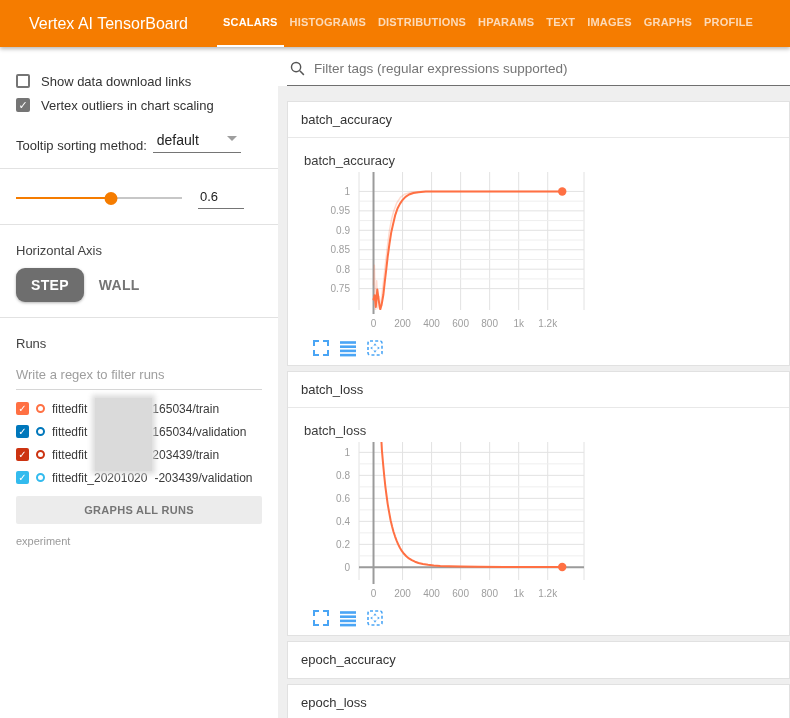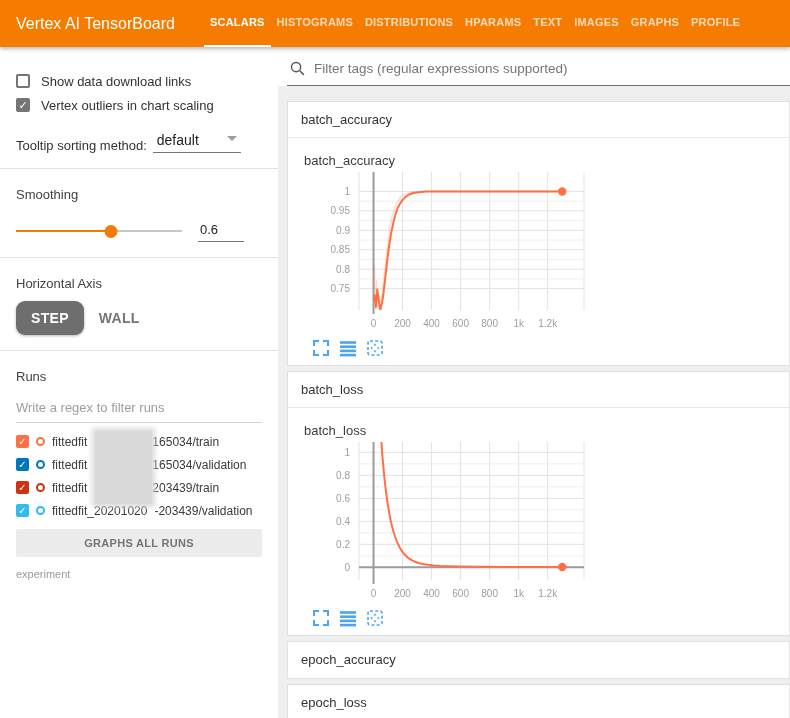--- a/index.html
+++ b/index.html
@@ -1,21 +1,21 @@
 <!DOCTYPE html>
 <html><head>
 <meta charset="utf-8">
 <style>
   * { box-sizing: border-box; margin: 0; padding: 0; }
   html,body { width:790px; height:718px; overflow:hidden; background:#fff;
     font-family:"Liberation Sans", sans-serif; }
 
   
   .header { height:47px; background:#f57c00; display:flex; align-items:flex-end;
-    position:relative; z-index:10; box-shadow:0 2px 4px rgba(0,0,0,.28); }
+    position:relative; z-index:10; box-shadow:0 2px 4px rgba(0,0,0,.28);padding-left:13px; }
   .header-title { color:#fff; font-size:16px; font-weight:500; line-height:47px;
     padding-left:16px; width:204px; flex:none; white-space:nowrap; }
   .tabs { display:flex; align-items:stretch; }
   .tab { color:rgba(255,255,255,.72); font-size:11px; font-weight:700; letter-spacing:.2px;
     line-height:45px; padding:0 6px; border-bottom:2px solid transparent; cursor:pointer; white-space:nowrap;}
   .tab.active { color:#fff; border-bottom-color:#fff; }
 
   
   .body-row { display:flex; height:671px; }
 
@@ -113,21 +113,20 @@
     <div class="tooltip-row">
       <span>Tooltip sorting method:</span>
       <div class="select">
         <span>default</span>
         <span class="caret"></span>
       </div>
     </div>
 
     <div class="sb-divider"></div>
 
-    <div class="sb-label">Smoothing</div>
     <div class="slider-row">
       <div class="slider" id="smoothing-slider">
         <div class="slider-fill" id="slider-fill" style="width: 57%;"></div>
         <div class="slider-thumb" id="slider-thumb" style="left: 57%;"></div>
       </div>
       <div class="slider-value">0.6</div>
     </div>
 
     <div class="sb-divider"></div>
 

